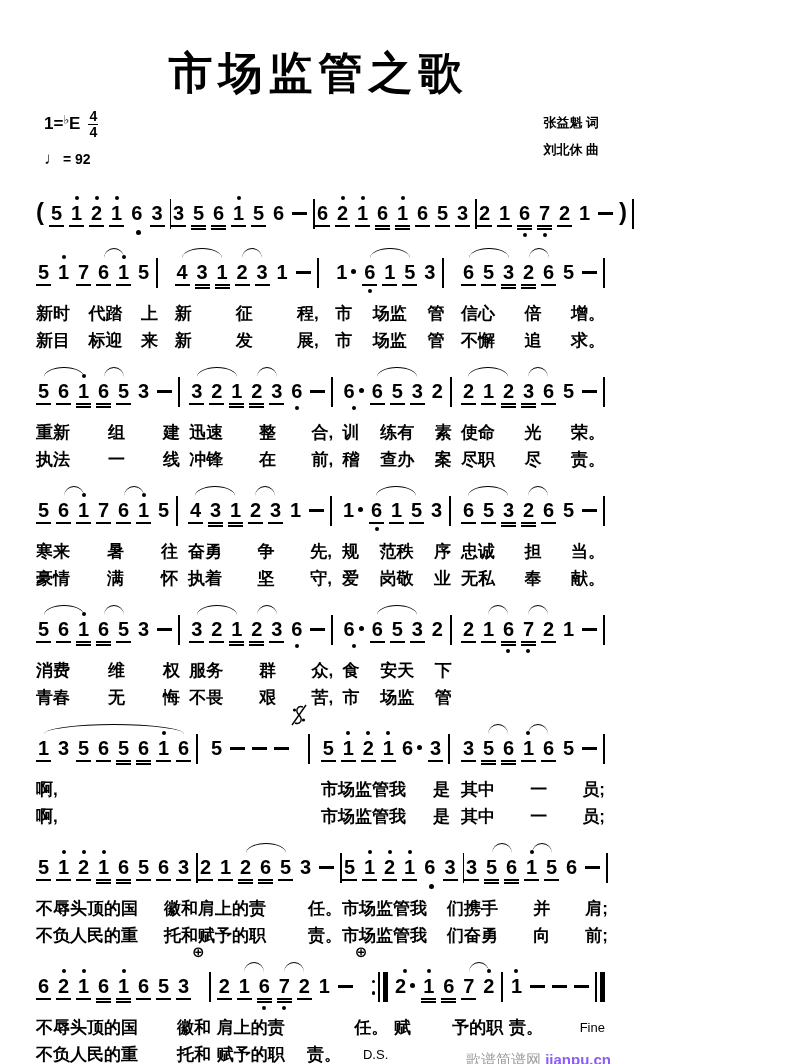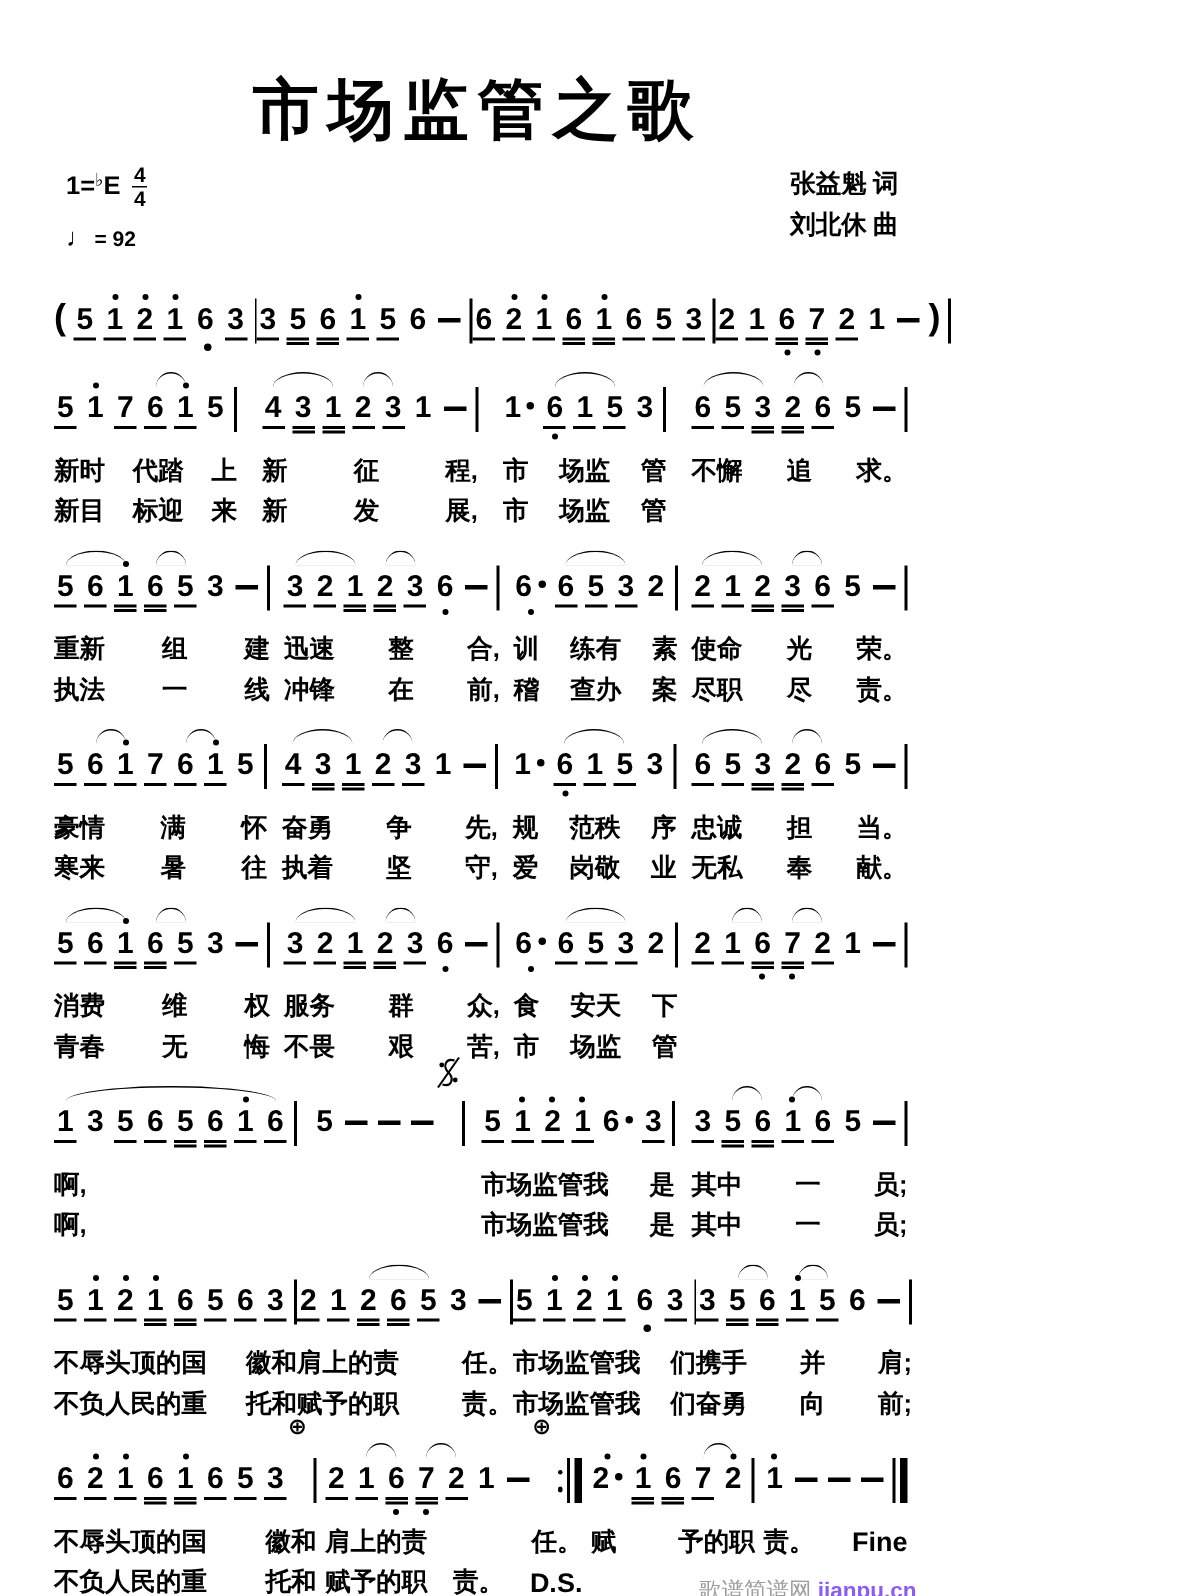--- a/index.html
+++ b/index.html
@@ -7,21 +7,21 @@
         font-family:"Liberation Sans","DejaVu Sans",sans-serif;color:#000;margin-top:14px;}
   
   .title{margin:0;padding-top:30px;text-align:center;font-size:44px;font-weight:900;letter-spacing:6px;}
   .meta-row{display:flex;justify-content:space-between;align-items:flex-start;padding:6px 38px 0 44px;height:78px;}
   .keysig{font-size:17px;font-weight:700;display:flex;align-items:center;}
   .keysig sup{font-size:12px;position:relative;top:-4px;}
   .meter{display:inline-flex;flex-direction:column;margin-left:8px;font-size:14px;line-height:1.05;text-align:center;}
   .meter b{border-bottom:1.5px solid #000;padding:0 1px;}
   .tempo{margin-top:10px;font-size:14px;font-weight:700;}
   .tempo .tnote{font-size:17px;margin-right:2px;}
-  .credits{text-align:left;font-size:17px;font-weight:700;line-height:27px;font-family:Liberation Serif, serif;}
+  .credits{text-align:left;font-size:13px;font-weight:700;line-height:27px;}
   
   #score{padding:0 32px 0 36px;}
   .system{display:flex;justify-content:space-between;align-items:flex-start;margin-top:17px;}
   .system.intro{margin-top:6px;}
   .measure{display:flex;flex-direction:column;}
   .notes{position:relative;display:flex;align-items:flex-start;gap:5px;height:42px;}
   .note{position:relative;display:inline-block;min-width:13px;padding:10px 1px 2px;text-align:center;
         font-size:20px;font-weight:700;line-height:20px;}
   .note.u1,.note.u2{border-bottom:2px solid #000;}
   .note.u2::after{content:"";position:absolute;left:0;right:0;bottom:-5px;height:2px;background:#000;}
@@ -42,21 +42,21 @@
   .bar-repeat .thick{width:5px;height:30px;background:#000;}
   .paren{font-size:24px;font-weight:700;line-height:24px;padding-top:7px;}
   .mark-above{position:relative;width:8px;height:34px;}
   .mark-above .g{position:absolute;top:-22px;left:-4px;font-size:15px;font-weight:700;line-height:1;}
   .mark-above svg{position:absolute;top:-24px;left:-4px;}
   .arc{position:absolute;height:9px;border-top:1.7px solid #000;border-radius:50% 50% 0 0/100% 100% 0 0;}
   .lyr{display:flex;justify-content:space-between;min-height:26px;margin-top:7px;
        font-size:17px;font-weight:700;line-height:26px;text-align:right;}
   .lyr + .lyr{margin-top:1px;}
   .seg{white-space:nowrap;}
-  .seg.latin{font-size:18px;font-weight:700;align-self:center;}
+  .seg.latin{font-size:13px;font-weight:400;align-self:center;}
   
   .footer{position:absolute;right:26px;bottom:8px;font-size:15px;}
   .footer .site{color:#9e9e9e;}
   .footer a{color:#8b5cf6;text-decoration:none;font-weight:700;cursor:pointer;}
 </style>
 </head>
 <body>
 
 <div class="page">
   <h1 class="title">市场监管之歌</h1>
@@ -210,20 +210,25 @@
             <span class="note u2">3</span>
             <span class="note u2">2</span>
             <span class="note u1">6</span>
             <span class="note">5</span>
             <span class="dash"></span>
             <span class="bar"></span>
             <div class="arc" style="left: 7.5px; width: 40px; height: 9px; top: -4px;"></div>
             <div class="arc" style="left: 67.5px; width: 20px; height: 9px; top: -4px;"></div>
           </div>
           <div class="lyr">
+            <span class="seg">信心</span>
+            <span class="seg">倍</span>
+            <span class="seg">增。</span>
+          </div>
+          <div class="lyr">
             <span class="seg">不懈</span>
             <span class="seg">追</span>
             <span class="seg">求。</span>
           </div>
         </div>
       </div>
       <div class="system">
         <div class="measure">
           <div class="notes">
             <span class="note u1">5</span>
@@ -326,28 +331,28 @@
             <span class="note u1">1<i class="hd"></i></span>
             <span class="note u1">7</span>
             <span class="note u1">6</span>
             <span class="note u1">1<i class="hd"></i></span>
             <span class="note">5</span>
             <span class="bar"></span>
             <div class="arc" style="left: 27.5px; width: 20px; height: 9px; top: -4px;"></div>
             <div class="arc" style="left: 87.5px; width: 20px; height: 9px; top: -4px;"></div>
           </div>
           <div class="lyr">
+            <span class="seg">寒来</span>
+            <span class="seg">暑</span>
+            <span class="seg">往</span>
+          </div>
+          <div class="lyr">
             <span class="seg">豪情</span>
             <span class="seg">满</span>
             <span class="seg">怀</span>
-          </div>
-          <div class="lyr">
-            <span class="seg">寒来</span>
-            <span class="seg">暑</span>
-            <span class="seg">往</span>
           </div>
         </div>
         <div class="measure">
           <div class="notes">
             <span class="note u1">4</span>
             <span class="note u2">3</span>
             <span class="note u2">1</span>
             <span class="note u1">2</span>
             <span class="note u1">3</span>
             <span class="note">1</span>

